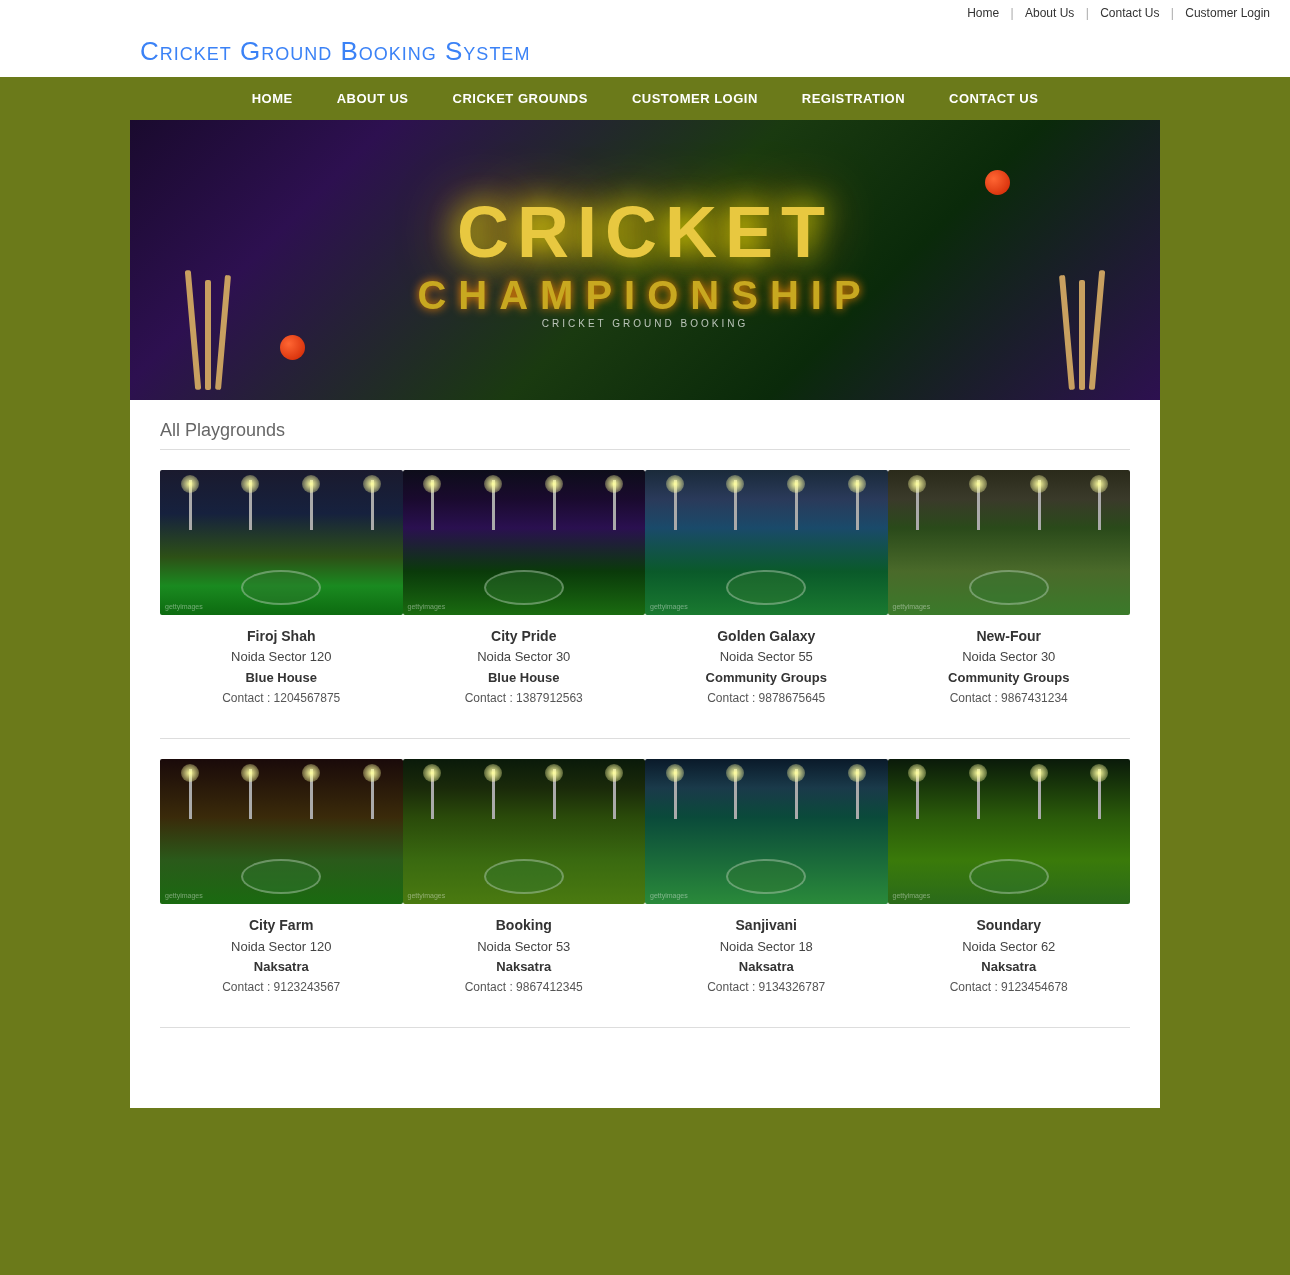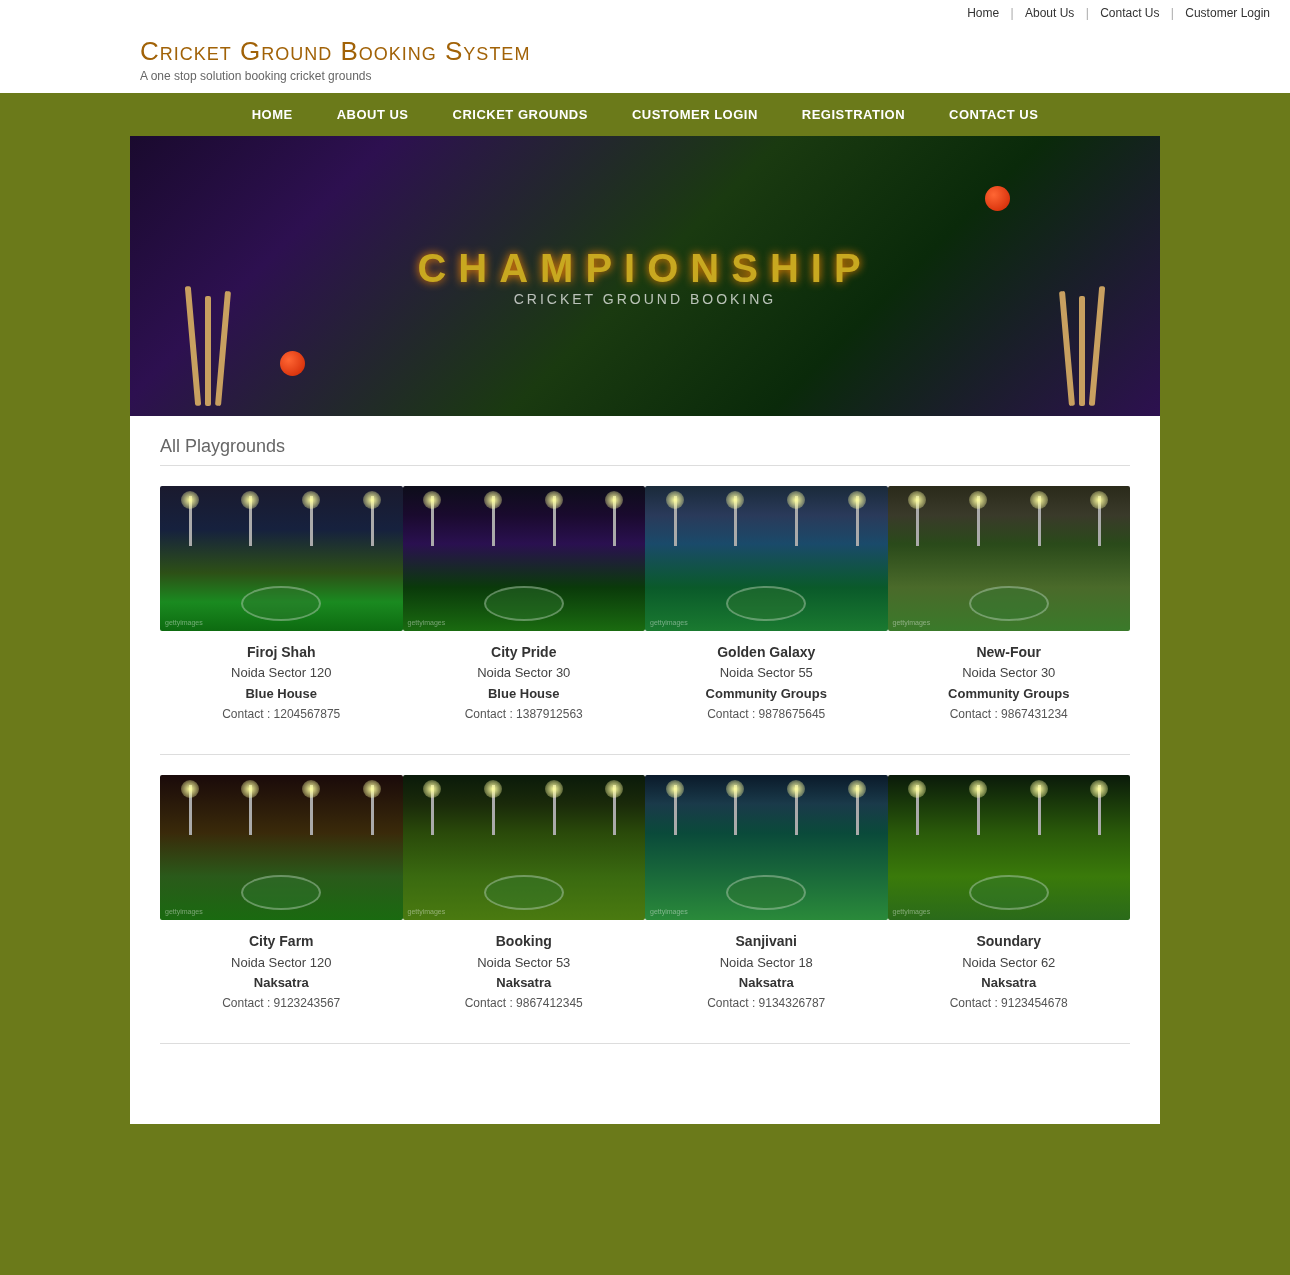--- a/index.html
+++ b/index.html
@@ -21,21 +21,21 @@
     #top-bar span { color: #aaa; margin-left: 8px; }
 
     
     #header {
       background: #fff;
       padding: 10px 140px 10px 140px;
     }
     #header h1 {
       font-size: 26px;
       font-weight: normal;
-      color: #a16207;
+      color: #3b82f6;
       font-variant: small-caps;
       letter-spacing: 1px;
     }
     #header p {
       font-size: 12px;
       color: #666;
       margin-top: 2px;
     }
 
     
@@ -87,21 +87,21 @@
     }
     .banner-championship-text {
       font-size: 40px;
       font-weight: 900;
       color: #c8a820;
       letter-spacing: 12px;
       font-family: Impact, Arial Black, sans-serif;
       text-shadow: 0 0 10px #ff8800;
     }
     .banner-sub {
-      font-size: 14px;
+      font-size: 10px;
       color: rgba(255,255,255,0.7);
       letter-spacing: 3px;
     }
     
     .stump { position: absolute; width: 6px; background: #c8a060; border-radius: 2px; }
     .stump-left1 { height: 120px; bottom: 10px; left: 60px; transform: rotate(-5deg); }
     .stump-left2 { height: 110px; bottom: 10px; left: 75px; transform: rotate(0deg); }
     .stump-left3 { height: 115px; bottom: 10px; left: 90px; transform: rotate(5deg); }
     .stump-right1 { height: 120px; bottom: 10px; right: 60px; transform: rotate(5deg); }
     .stump-right2 { height: 110px; bottom: 10px; right: 75px; transform: rotate(0deg); }
@@ -256,21 +256,20 @@
     <a href="#">About Us</a>
     <span> | </span>
     <a href="#">Contact Us</a>
     <span> | </span>
     <a href="#">Customer Login</a>
   </span>
 </div>
 
 <div id="header">
   <h1>Cricket Ground Booking System</h1>
-  <p>A one stop solution booking cricket grounds</p>
 </div>
 
 <div id="nav">
   <a href="#">HOME</a>
   <a href="#">ABOUT US</a>
   <a href="#">CRICKET GROUNDS</a>
   <a href="#">CUSTOMER LOGIN</a>
   <a href="#">REGISTRATION</a>
   <a href="#">CONTACT US</a>
 </div>
@@ -280,20 +279,21 @@
   <div id="banner">
     <div class="stump stump-left1"></div>
     <div class="stump stump-left2"></div>
     <div class="stump stump-left3"></div>
     <div class="stump stump-right1"></div>
     <div class="stump stump-right2"></div>
     <div class="stump stump-right3"></div>
     <div class="ball ball-left"></div>
     <div class="ball ball-right"></div>
     <div class="banner-inner">
+      <div class="banner-cricket-text">CRICKET</div>
       <div class="banner-championship-text">CHAMPIONSHIP</div>
       <div class="banner-sub">CRICKET GROUND BOOKING</div>
     </div>
   </div>
 
   <div id="playgrounds">
     <h2>All Playgrounds</h2>
     <hr class="section-divider">
 
     <div class="ground-row" id="row1">

